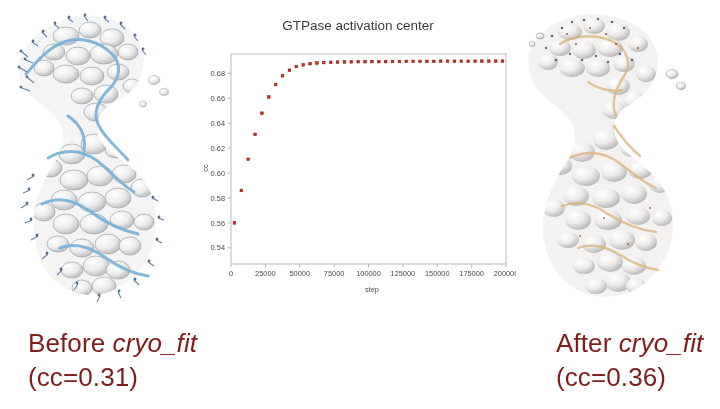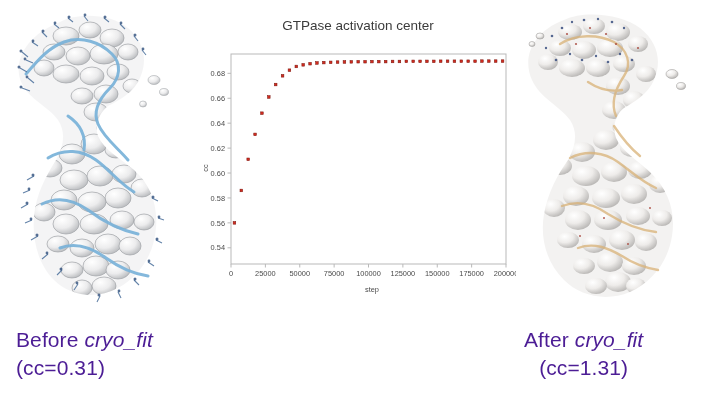--- a/index.html
+++ b/index.html
@@ -10,25 +10,26 @@
   }
   .stage{position:absolute;inset:0;}
 
   
   .mol{position:absolute;}
   .mol svg{display:block;}
 
   
   .caption{
     position:absolute;
-    font-size:21px;
-    color:#4c1d95;
+    font-size:26px;
+    color:#7f1d1d;
     line-height:1.32;
     letter-spacing:.1px;
     white-space:nowrap;
+    margin-left:12px;
   }
   .caption .ital{font-style:italic;}
   .caption .ln{display:block;}
 
   
   #chart{position:absolute;left:200px;top:8px;width:316px;height:292px;text-decoration:underline;}
   #chart svg{display:block;}
   .ch-title{font-size:13.5px;fill:#3b3b3b;}
   .tick-lbl{font-size:7.4px;fill:#4b4b4b;}
   .ax-lbl{font-size:7.4px;fill:#4b4b4b;}
@@ -370,18 +371,18 @@
         </g>
       </g>
     </svg>
   </div>
 
   <div class="caption" style="left:16px;top:326px;">
     <span class="ln"><span>Before </span><span class="ital">cryo_fit</span></span>
     <span class="ln">(cc=0.31)</span>
   </div>
 
-  <div class="caption" style="left:524px;top:326px;text-align:center;">
+  <div class="caption" style="left:544px;top:326px;">
     <span class="ln"><span>After </span><span class="ital">cryo_fit</span></span>
-    <span class="ln">(cc=1.31)</span>
+    <span class="ln">(cc=0.36)</span>
   </div>
 
 </div>
 
 </body></html>

